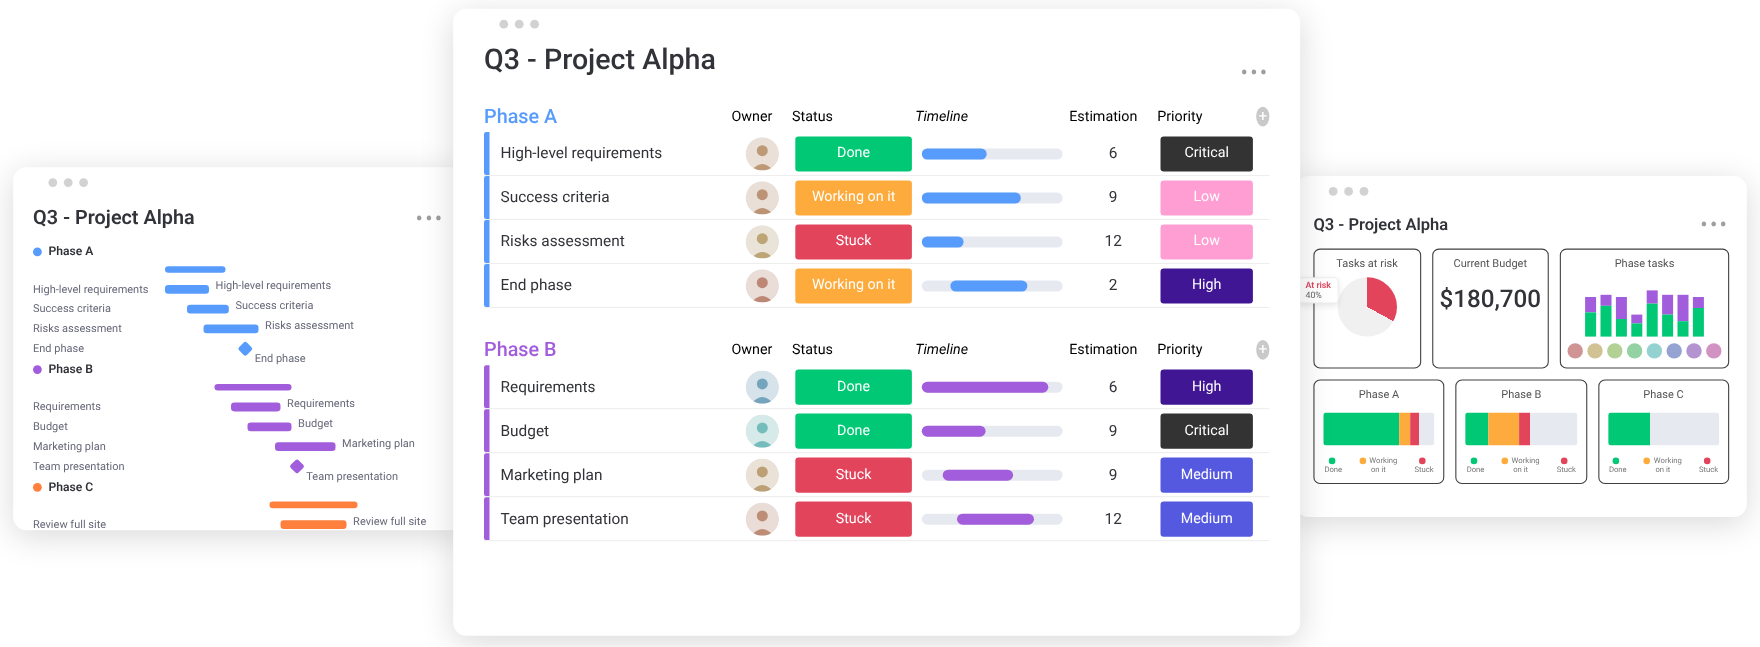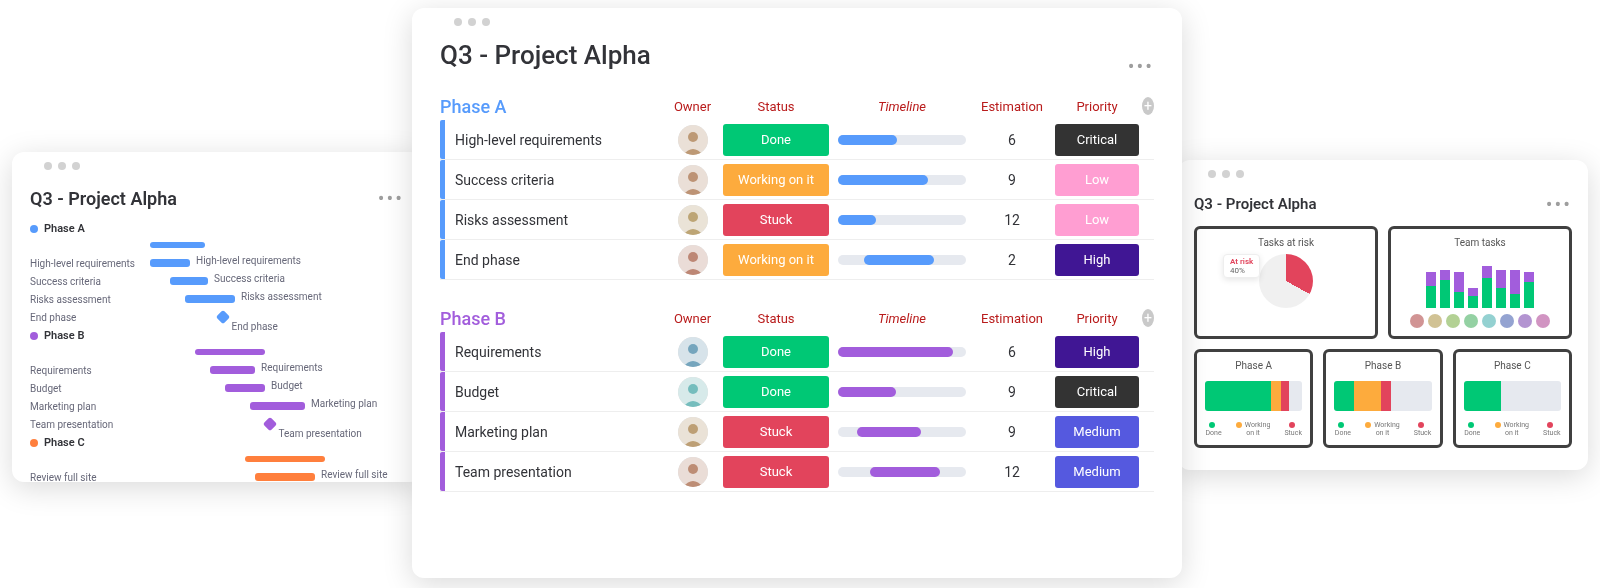--- a/index.html
+++ b/index.html
@@ -55,21 +55,21 @@
   #center {
     top: 8px; left: 412px; width: 770px; height: 570px;
     padding: 0 28px 10px 28px;
     z-index: 10;
   }
   #center .hdr { display:flex; justify-content:space-between; align-items:center; margin-top:4px; }
   #center h1 { font-size: 26px; font-weight: 500; margin-bottom: 22px;}
   .group { margin-bottom: 24px; }
   .ghead { display:flex; align-items:center; height:28px; }
   .ghead .gtitle { font-size:18px; font-weight:500; flex:0 0 225px; }
-  .colh { font-size:13px; color:#b91c1c; text-align:center; }
+  .colh { font-size:13px; color:#000000; }
   .c-owner { flex:0 0 55px; }
   .c-status { flex:0 0 112px; }
   .c-timeline { flex:0 0 140px;font-style:italic; }
   .c-est { flex:0 0 80px; }
   .c-prio { flex:0 0 90px; }
   .plus { margin-left:auto; width:18px; height:18px; border-radius:50%; background:#c9c9c9; color:#fff; text-align:center; line-height:18px; font-size:14px; cursor:pointer; }
 
   .row { display:flex; align-items:center; height:40px; border-bottom:1px solid #eee; }
   .row .accent { width:5px; height:100%; border-radius:2px 0 0 2px; margin-right:10px; }
   .row .task { flex:0 0 210px; font-size:14px; }
@@ -82,21 +82,21 @@
 
   
   #right {
     top: 160px; right: 12px; width: 410px; height: 310px;
     padding: 0 16px 14px 16px;
     overflow:hidden;
   }
   #right .hdr2 { display:flex; justify-content:space-between; align-items:center; margin-top:4px;}
   #right h1 { font-size:15px; font-weight:600; }
   .cards { display:flex; gap:10px; margin-top:10px;}
-  .card { flex:1; border:3px solid #404040; border-radius:6px; padding:8px 6px; text-align:center; position:relative;}
+  .card { flex:1; border:1px solid #404040; border-radius:6px; padding:8px 6px; text-align:center; position:relative;}
   .card h3 { font-size:10px; font-weight:400; color:#555; margin-bottom:6px;}
 
   .pie { width:54px; height:54px; border-radius:50%; margin:2px auto;
          background: conic-gradient(#e2445c 0 33%, #f0f0f0 33% 100%); position:relative;}
   .pie-label { position:absolute; left:-36px; top:0; background:#fff; border:1px solid #eee; border-radius:4px; padding:2px 6px; font-size:8px; text-align:left; box-shadow:0 2px 6px rgba(0,0,0,0.1);}
   .pie-label .r { color:#e2445c; font-weight:600; display:block;}
   .pie-label .p { color:#666; }
 
   .budget { font-size:22px; font-weight:500; margin-top:14px; }
 
@@ -252,21 +252,25 @@
     <div class="card">
       <h3>Tasks at risk</h3>
       <div class="pie">
         <div class="pie-label">
           <span class="r">At risk</span>
           <span class="p">40%</span>
         </div>
       </div>
     </div>
     <div class="card">
-      <h3>Team tasks</h3>
+      <h3>Current Budget</h3>
+      <div class="budget">$180,700</div>
+    </div>
+    <div class="card">
+      <h3>Phase tasks</h3>
       <div class="bars" id="st-bars">
           <div class="sbar">
             <div class="seg" style="background: rgb(0, 200, 117); height: 22px;"></div>
             <div class="seg" style="background: rgb(162, 93, 220); height: 14px;"></div>
           </div>
           <div class="sbar">
             <div class="seg" style="background: rgb(0, 200, 117); height: 28px;"></div>
             <div class="seg" style="background: rgb(162, 93, 220); height: 10px;"></div>
           </div>
           <div class="sbar">

